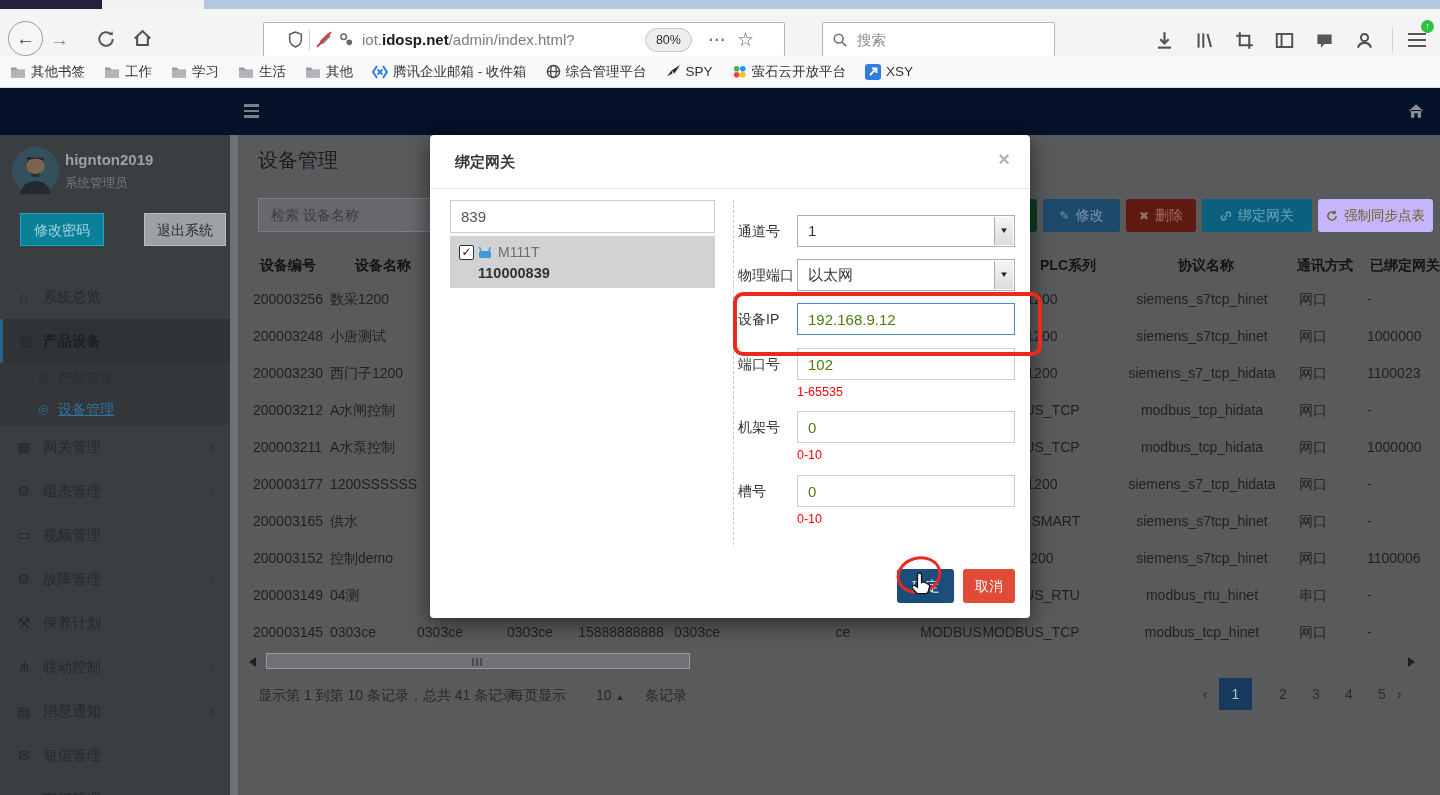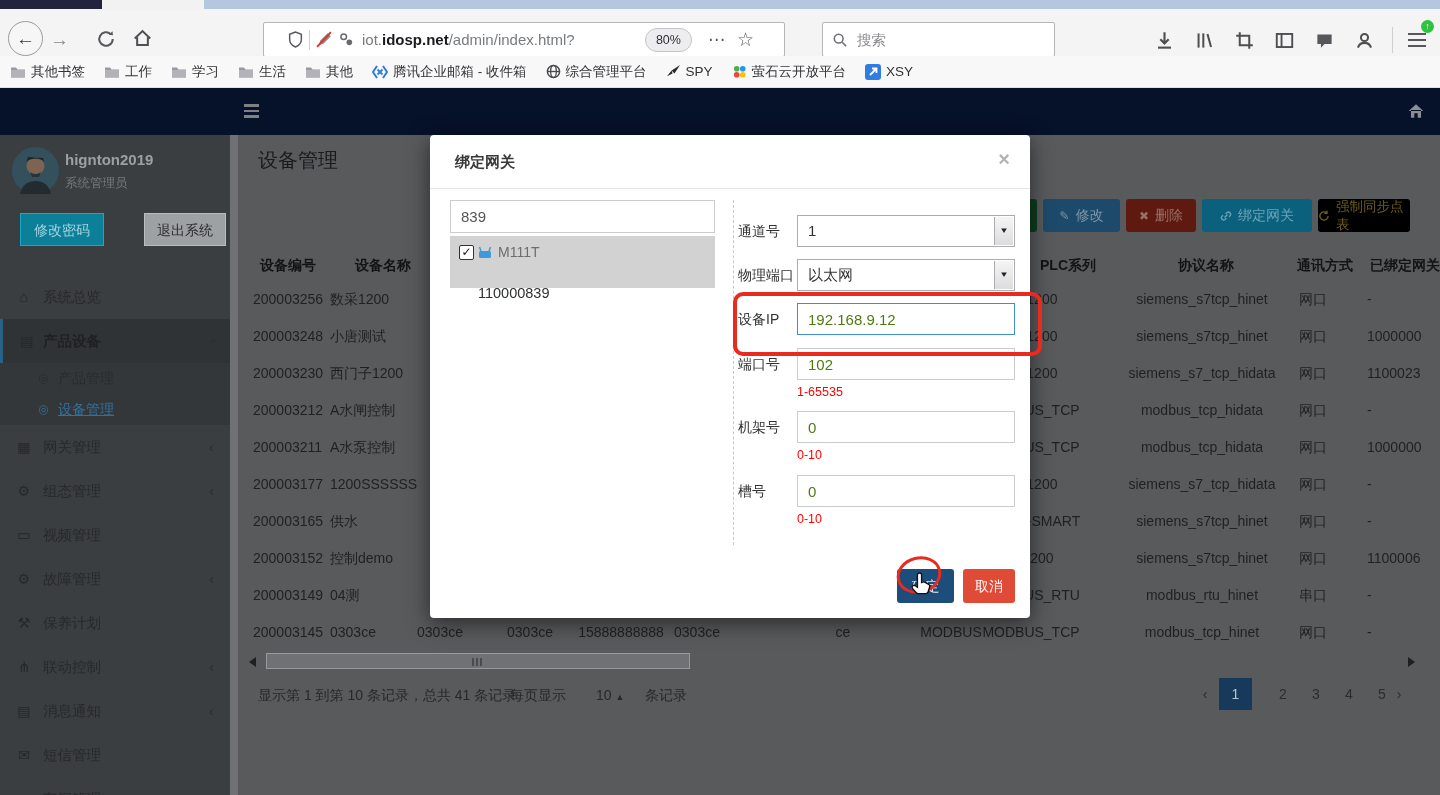--- a/index.html
+++ b/index.html
@@ -70,42 +70,42 @@
   .pgsearch{left:258px;top:198px;width:197px;height:34px;background:#66686b;border:1px solid #7b7d80;
     box-sizing:border-box;font-size:14px;color:#3b3d3f;padding-left:12px;font-family:inherit;outline:none;}
   .pgsearch::placeholder{color:#3b3d3f;}
   .cbtn{position:absolute;top:199px;height:33px;border-radius:3px;font-size:14px;color:inherit;
     display:flex;align-items:center;justify-content:center;box-sizing:border-box;}
   .cbtn .bi{margin-right:6px;font-size:12px;display:inline-flex;}
   .b-add{left:1005px;width:32px;background:#0e3c20;}
   .b-edit{left:1043px;width:77px;background:#1d4a6b;color:#7e97a9;}
   .b-del{left:1126px;width:70px;background:#5e1a11;color:#9b6f66;}
   .b-bind{left:1202px;width:110px;background:#0b607e;color:#6ba4b6;}
-  .b-sync{left:1318px;width:92px;background:#000000;color:#6b5d20;font-size:13.5px;}
+  .b-sync{left:1318px;width:115px;background:#c4b5fd;color:#6b5d20;font-size:13.5px;}
   .th{position:absolute;font-size:14px;font-weight:bold;color:#131415;top:252px;height:26px;line-height:26px;white-space:nowrap;}
   .td{position:absolute;font-size:14px;color:#1f2022;height:37px;line-height:37px;white-space:nowrap;}
   .hsb-arrow{position:absolute;width:0;height:0;border-style:solid;}
   .hsb-track{left:266px;top:653px;width:424px;height:16px;background:#6f7174;border:1px solid #97999b;box-sizing:border-box;}
   .hsb-grip{position:absolute;left:205px;top:4px;width:12px;height:8px;
     background:linear-gradient(90deg,#4a4b4d 2px,transparent 2px,transparent 4px,#4a4b4d 4px,#4a4b4d 6px,transparent 6px,transparent 8px,#4a4b4d 8px,#4a4b4d 10px,transparent 10px);}
   .foot{position:absolute;top:686px;font-size:14px;color:#27282a;height:18px;line-height:18px;}
   .pgn{position:absolute;top:678px;height:32px;line-height:32px;font-size:14px;color:#2a2c2e;text-align:center;}
   .pgn.active{background:#16395c;color:#b9c4cf;width:33px;}
   .modal{left:430px;top:135px;width:600px;height:483px;background:#fff;box-shadow:0 5px 22px rgba(0,0,0,.55);
     border-radius:4px;}
   .mhead{position:absolute;left:0;top:0;width:100%;height:54px;border-bottom:1px solid #e5e5e5;box-sizing:border-box;}
   .mtitle{position:absolute;left:25px;top:18px;font-size:15px;font-weight:bold;color:#3a3a3a;}
   .mclose{position:absolute;right:20px;top:14px;font-size:20px;color:#b3b3b3;font-weight:bold;line-height:1;}
   .gw-search{position:absolute;left:20px;top:65px;width:265px;height:33px;border:1px solid #ccc;
     box-sizing:border-box;font-size:15px;color:#555;padding-left:10px;font-family:inherit;outline:none;}
   .gw-item{position:absolute;left:20px;top:101px;width:265px;height:52px;background:#d2d2d2;}
   .gw-check{position:absolute;left:9px;top:9px;width:13px;height:13px;background:#fff;border:1.5px solid #333;
     border-radius:2px;font-size:12px;line-height:13px;text-align:center;color:#111;}
   .gw-name{position:absolute;left:48px;top:8px;font-size:14px;color:#6b6d70;}
-  .gw-id{position:absolute;left:28px;top:29px;font-size:14.5px;font-weight:normal;color:#2f3133;margin-top:20px;}
+  .gw-id{position:absolute;left:28px;top:29px;font-size:14.5px;font-weight:bold;color:#2f3133;}
   .mdash{position:absolute;left:303px;top:65px;height:345px;border-left:1px dashed #c9c9c9;}
   .frow .flabel{position:absolute;left:308px;width:58px;font-size:14px;color:#333;line-height:32px;}
   .fctrl{position:absolute;left:367px;width:218px;height:32px;box-sizing:border-box;}
   .selbox{border:1px solid #a9acb0;background:#fff;}
   .selval{position:absolute;left:10px;top:0;line-height:30px;font-size:15px;color:#333;}
   .selbtn{position:absolute;right:1px;top:1px;width:18px;height:28px;border-left:1px solid #a9acb0;
     background:linear-gradient(#f5f5f5,#dcdcdc);text-align:center;}
   .selbtn span{display:inline-block;font-size:8px;color:#222;line-height:28px;transform:scaleX(1.2);}
   .finput{border:1px solid #c9ccd0;font-size:15px;color:#4d7c0f;padding-left:10px;font-family:inherit;outline:none;width:218px;height:32px;box-sizing:border-box;}
   .finput.ip{border:1.5px solid #3f8fc8;}
@@ -380,20 +380,21 @@
         </div>
         <div class="mitem">
           <span class="mic">▦</span>
           <span class="mlabel">车间管理</span>
         </div>
       </div>
   </div>
   <div class="abs sbstrip"></div>
 
   <div class="abs pgtitle">设备管理</div>
+  <input class="abs pgsearch" placeholder="检索 设备名称" style="">
   <div class="cbtn b-add"></div>
   <div class="cbtn b-edit">
       <span class="bi">✎</span>
       <span>修改</span>
     </div>
   <div class="cbtn b-del">
       <span class="bi">✖</span>
       <span>删除</span>
     </div>
   <div class="cbtn b-bind">

